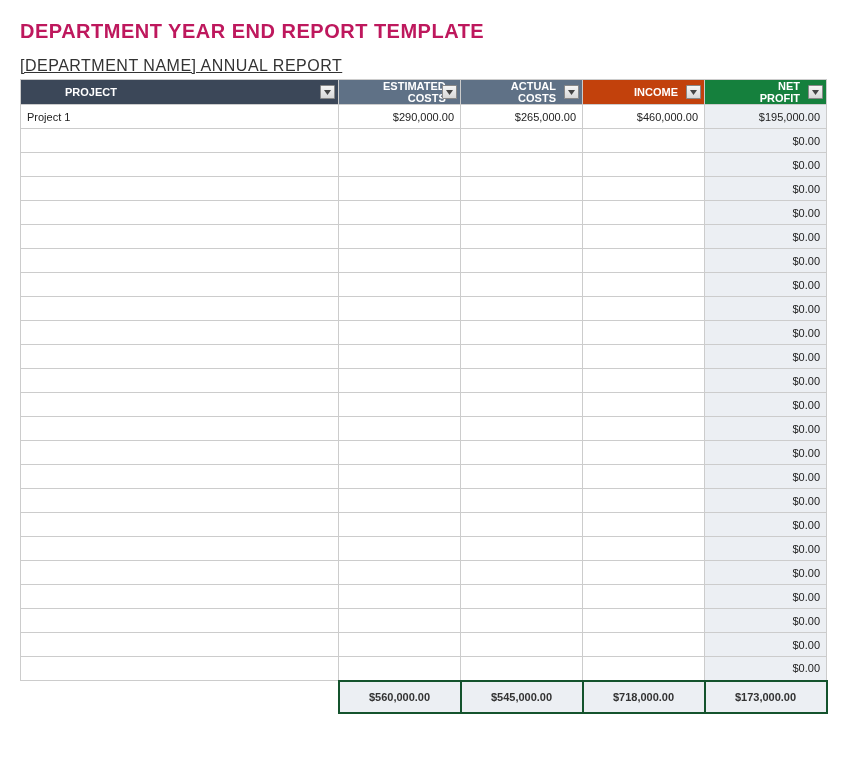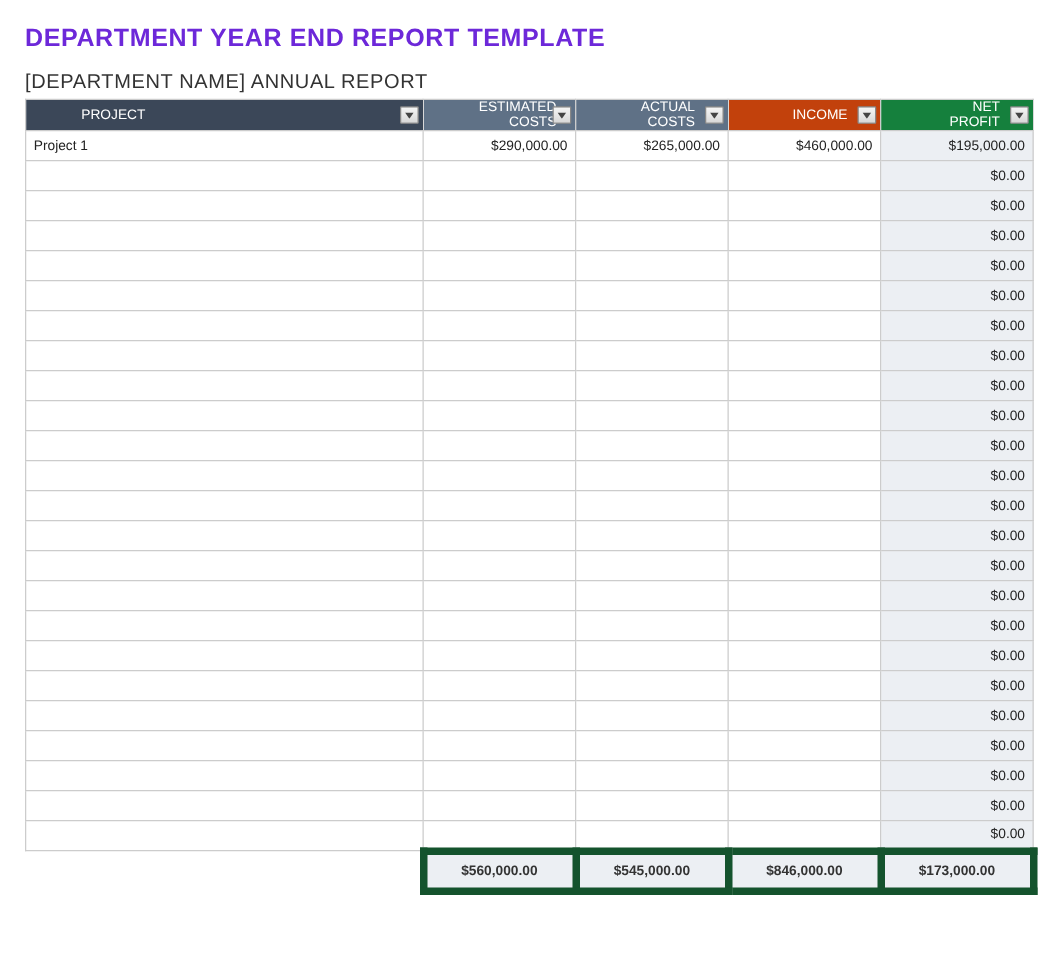--- a/index.html
+++ b/index.html
@@ -6,44 +6,45 @@
   body {
     margin: 0;
     padding: 20px;
     font-family: Arial, Helvetica, sans-serif;
     background: #fff;
     width: 841px;
   }
   .title {
     font-size: 20px;
     font-weight: bold;
-    color: #6d28d9;
+    color: #be185d;
     letter-spacing: 0.5px;
     margin-bottom: 14px;
   }
   .subtitle {
     font-size: 16px;
     color: #333;
     letter-spacing: 0.5px;
     margin-bottom: 4px;
+    text-decoration: underline;
   }
   table {
     border-collapse: collapse;
     width: 100%;
     table-layout: fixed;
   }
   th, td {
     border: 1px solid #ccc;
     font-size: 11px;
     height: 24px;
     padding: 0 6px;
   }
   th {
     color: #fff;
-    font-weight: normal;
+    font-weight: bold;
     position: relative;
     text-align: right;
     height: 16px;
     padding-left: 44px;
   }
   th.project-col { text-align: left; }
   .col-project { width: 318px; }
   .col-est, .col-act, .col-inc, .col-net { width: 122px; }
   .hdr-dark { background: #3b4758; }
   .hdr-slate { background: #5f7186; }
@@ -86,21 +87,21 @@
   .tl-slate { background: #5f7186; }
   .tl-olive { background: #8eb53f; }
   .tl-green { background: #1eb157; }
   .totals-value-row td {
     text-align: center;
     font-weight: bold;
     color: #333;
     font-size: 11px;
     height: 32px;
     background: #eceff3;
-    border: 6px solid #14532d;
+    border: 2px solid #14532d;
   }
   .totals-value-row .blank { background:#fff; border:none;}
   tbody.data-body td { background:#fff; }
   tbody.data-body td.net-col { background:#eceff3; }
 </style>
 </head>
 <body>
 
 <div class="title">DEPARTMENT YEAR END REPORT TEMPLATE</div>
 <div class="subtitle">[DEPARTMENT NAME] ANNUAL REPORT</div>
@@ -325,17 +326,17 @@
         <td class="txt-right"></td>
         <td class="txt-right"></td>
         <td class="txt-right net-col">$0.00</td>
       </tr>
     </tbody>
   <tbody>
     <tr class="totals-value-row">
       <td class="blank"></td>
       <td>$560,000.00</td>
       <td>$545,000.00</td>
-      <td>$846,000.00</td>
+      <td>$718,000.00</td>
       <td>$173,000.00</td>
     </tr>
   </tbody>
 </table>
 
 </body></html>

